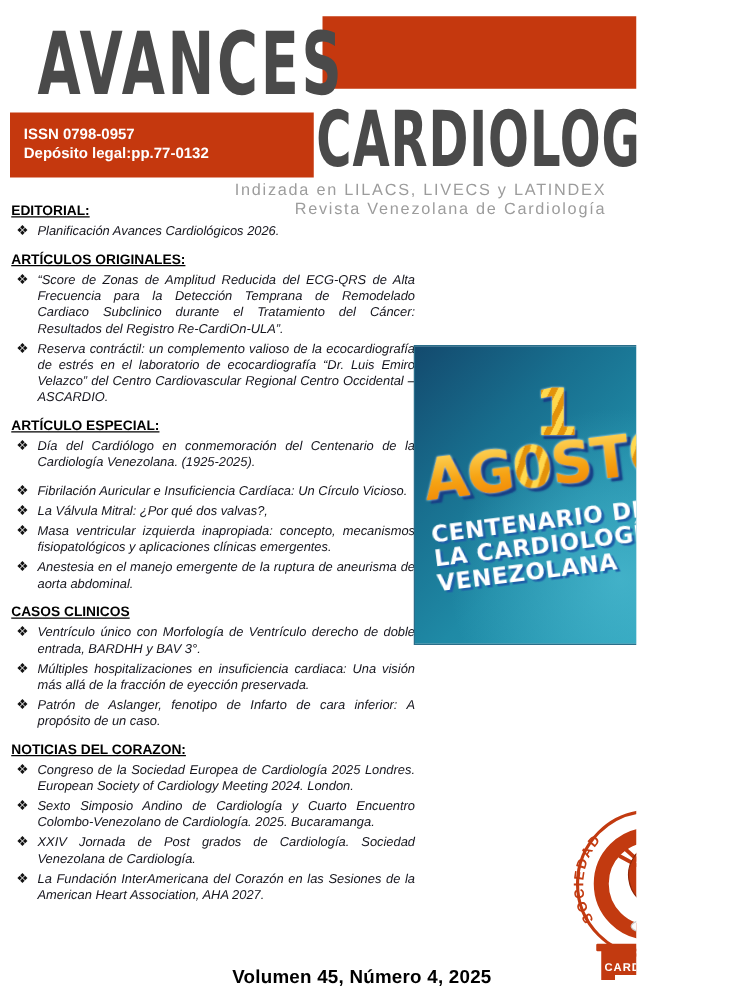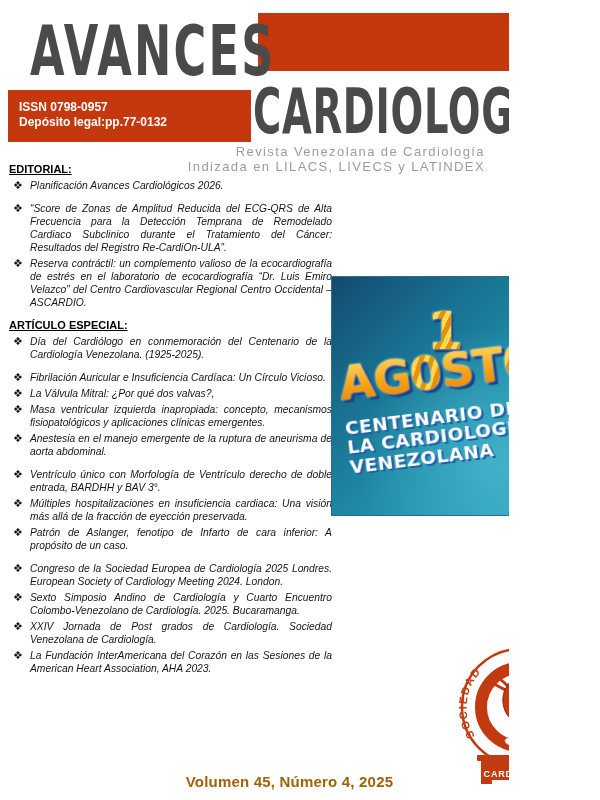--- a/index.html
+++ b/index.html
@@ -66,50 +66,51 @@
   }
   .tagline{
     position:absolute;left:12px;top:142px;transform:rotate(-7deg);transform-origin:left top;
     color:#ffffff;font-weight:900;font-size:18.5px;line-height:1.05;letter-spacing:.5px;
     filter:drop-shadow(2px 2px 0 #1d5fa8);white-space:nowrap;
     font-family:"DejaVu Sans","Liberation Sans",sans-serif;
   }
   
   .logo{position:absolute;left:453px;top:644px;width:134px;height:142px;}
   .footer-vol{position:absolute;left:70px;right:0;top:773px;text-align:center;
-    font-size:15px;font-weight:bold;color:#a16207;letter-spacing:.2px;}
+    font-size:15px;font-weight:bold;color:#000000;letter-spacing:.2px;}
 </style>
 </head>
 <body>
 
 <div class="page">
 
   <div class="red-box-tr"></div>
   <div class="title-avances">AVANCES</div>
   <div class="red-box-issn">
     <div>ISSN 0798-0957</div>
     <div>Depósito legal:pp.77-0132</div>
   </div>
   <div class="title-cardio">CARDIOLOGICOS</div>
   <div class="subtitle">
+    <div>Indizada en LILACS, LIVECS y LATINDEX</div>
     <div>Revista Venezolana de Cardiología</div>
-    <div>Indizada en LILACS, LIVECS y LATINDEX</div>
   </div>
 
   <div class="toc">
 
     <div class="section">
       <div class="sec-title">EDITORIAL:</div>
       <div class="item">
         <span class="bullet">❖</span>
         <span class="itext">Planificación Avances Cardiológicos 2026.</span>
       </div>
     </div>
 
     <div class="section">
+      <div class="sec-title">ARTÍCULOS ORIGINALES:</div>
       <div class="item">
         <span class="bullet">❖</span>
         <span class="itext">“Score de Zonas de Amplitud Reducida del ECG-QRS de Alta Frecuencia para la Detección Temprana de Remodelado Cardiaco Subclinico durante el Tratamiento del Cáncer: Resultados del Registro Re-CardiOn-ULA”.</span>
       </div>
       <div class="item">
         <span class="bullet">❖</span>
         <span class="itext">Reserva contráctil: un complemento valioso de la ecocardiografía de estrés en el laboratorio de ecocardiografía “Dr. Luis Emiro Velazco” del Centro Cardiovascular Regional Centro Occidental – ASCARDIO.</span>
       </div>
     </div>
 
@@ -134,50 +135,52 @@
         <span class="bullet">❖</span>
         <span class="itext">Masa ventricular izquierda inapropiada: concepto, mecanismos fisiopatológicos y aplicaciones clínicas emergentes.</span>
       </div>
       <div class="item">
         <span class="bullet">❖</span>
         <span class="itext">Anestesia en el manejo emergente de la ruptura de aneurisma de aorta abdominal.</span>
       </div>
     </div>
 
     <div class="section">
+      <div class="sec-title">CASOS CLINICOS</div>
       <div class="item">
         <span class="bullet">❖</span>
         <span class="itext">Ventrículo único con Morfología de Ventrículo derecho de doble entrada, BARDHH y BAV 3°.</span>
       </div>
       <div class="item">
         <span class="bullet">❖</span>
         <span class="itext">Múltiples hospitalizaciones en insuficiencia cardiaca: Una visión más allá de la fracción de eyección preservada.</span>
       </div>
       <div class="item">
         <span class="bullet">❖</span>
         <span class="itext">Patrón de Aslanger, fenotipo de Infarto de cara inferior: A propósito de un caso.</span>
       </div>
     </div>
 
     <div class="section">
+      <div class="sec-title">NOTICIAS DEL CORAZON:</div>
       <div class="item">
         <span class="bullet">❖</span>
         <span class="itext">Congreso de la Sociedad Europea de Cardiología 2025 Londres. European Society of Cardiology Meeting 2024. London.</span>
       </div>
       <div class="item">
         <span class="bullet">❖</span>
         <span class="itext">Sexto Simposio Andino de Cardiología y Cuarto Encuentro Colombo-Venezolano de Cardiología. 2025. Bucaramanga.</span>
       </div>
       <div class="item">
         <span class="bullet">❖</span>
         <span class="itext">XXIV Jornada de Post grados de Cardiología. Sociedad Venezolana de Cardiología.</span>
       </div>
       <div class="item">
         <span class="bullet">❖</span>
-        <span class="itext">La Fundación InterAmericana del Corazón en las Sesiones de la American Heart Association, AHA 2023.</span>
+        <span class="itext">La Fundación InterAmericana del Corazón en las Sesiones de la American Heart Association, AHA 2027.</span>
       </div>
     </div>
 
   </div>
 
   <div class="poster">
     <div class="candle candle-l1">1</div>
     <div class="candle candle-r1">1</div>
     <div class="candle candle-r0">0</div>
     <div class="agosto">

